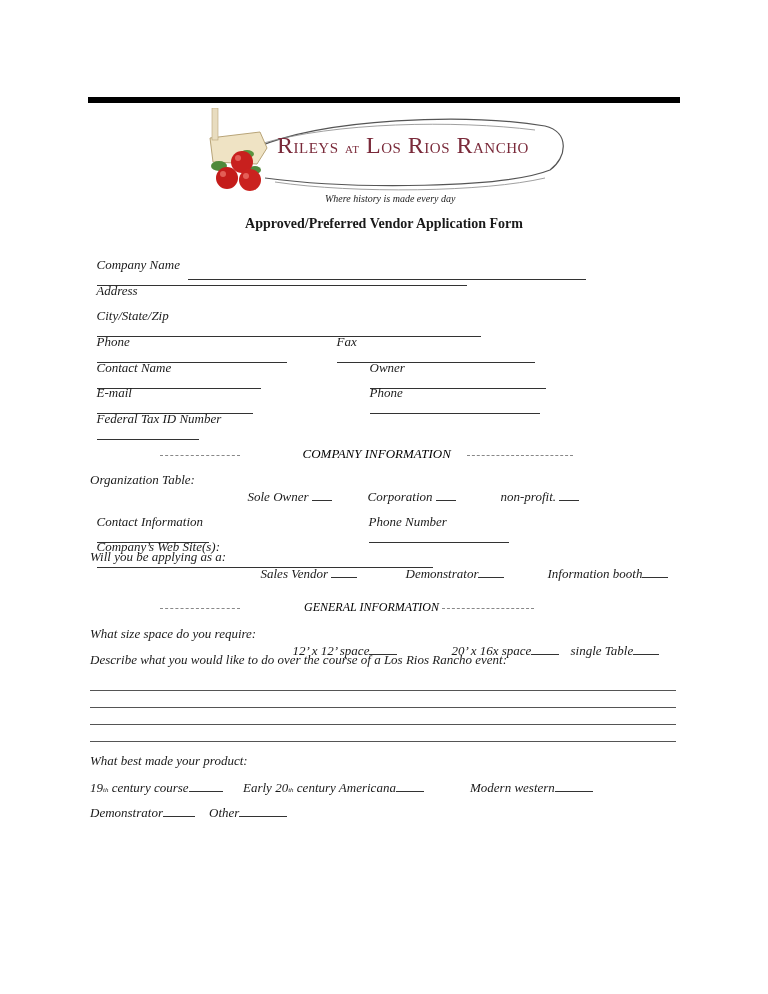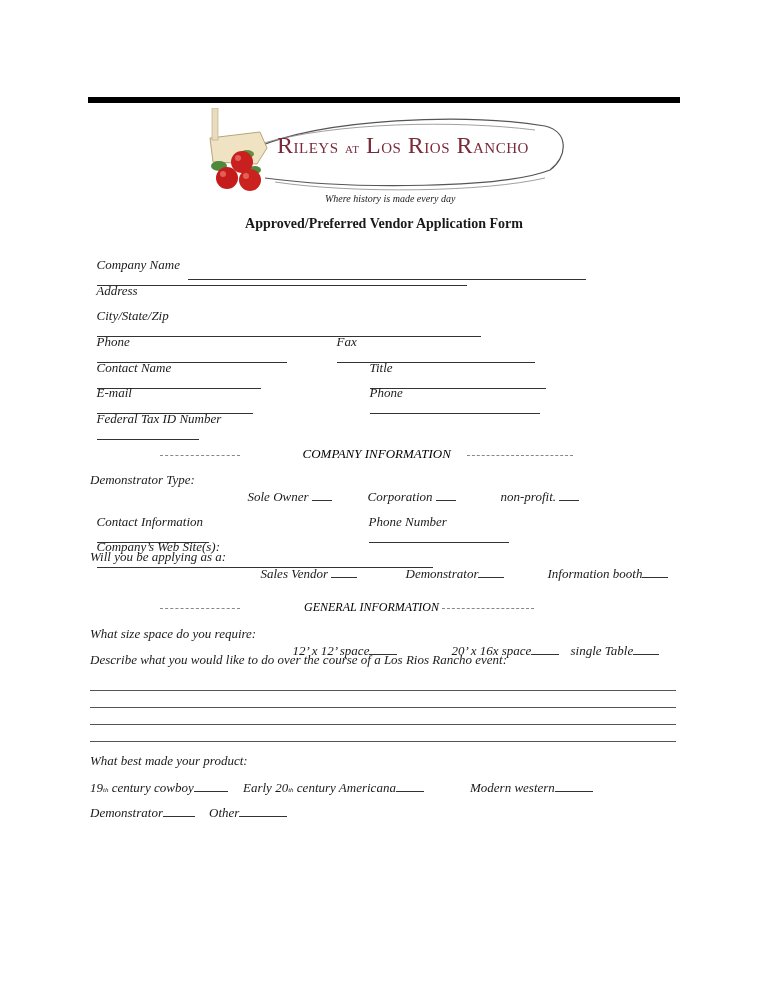--- a/index.html
+++ b/index.html
@@ -79,21 +79,21 @@
 </div>
 <div class="line" style="left:330px;top:318px">
   <span>Fax</span>
   <span class="blank" style="width:198px"></span>
 </div>
 <div class="line" style="left:90px;top:344px">
   <span>Contact Name</span>
   <span class="blank" style="width:164px"></span>
 </div>
 <div class="line" style="left:363px;top:344px">
-  <span>Title</span>
+  <span>Owner</span>
   <span class="blank" style="width:176px"></span>
 </div>
 <div class="line" style="left:90px;top:369px">
   <span>E-mail</span>
   <span class="blank" style="width:156px"></span>
 </div>
 <div class="line" style="left:363px;top:369px">
   <span>Phone</span>
   <span class="blank" style="width:170px"></span>
 </div>
@@ -102,21 +102,21 @@
   <span class="blank" style="width:102px"></span>
 </div>
 
 <div class="section" style="left:160px;top:446px">
   <span class="dash" style="width:80px"></span>
   <span style="display:inline-block;width:56px"></span>
   <span>COMPANY INFORMATION</span>
   <span style="display:inline-block;width:10px"></span>
   <span class="dash" style="width:106px"></span>
 </div>
-<div class="line" style="left:90px;top:472px">Demonstrator Type:</div>
+<div class="line" style="left:90px;top:472px">Organization Table:</div>
 <div class="line" style="left:241px;top:472px">
   <span>Sole Owner</span> <span class="blank" style="width:20px"></span>
 </div>
 <div class="line" style="left:361px;top:472px">
   <span>Corporation</span> <span class="blank" style="width:20px"></span>
 </div>
 <div class="line" style="left:494px;top:472px">
   <span>non-profit.</span> <span class="blank" style="width:20px"></span>
 </div>
 <div class="line" style="left:90px;top:498px">
@@ -158,17 +158,17 @@
 <div class="line" style="left:564px;top:626px">
   <span>single Table</span><span class="blank" style="width:26px"></span>
 </div>
 <div class="line" style="left:90px;top:652px">Describe what you would like to do over the course of a Los Rios Rancho event:</div>
 <div class="full-line" style="top:690px"></div>
 <div class="full-line" style="top:707px"></div>
 <div class="full-line" style="top:724px"></div>
 <div class="full-line" style="top:741px"></div>
 
 <div class="line" style="left:90px;top:753px">What best made your product:</div>
-<div class="line" style="left:90px;top:779px"><span>19</span><sub class="th">th</sub><span> century cowboy</span><span class="blank" style="width:34px"></span></div>
+<div class="line" style="left:90px;top:779px"><span>19</span><sub class="th">th</sub><span> century course</span><span class="blank" style="width:34px"></span></div>
 <div class="line" style="left:243px;top:779px"><span>Early </span><span>20</span><sub class="th">th</sub><span> century Americana</span><span class="blank" style="width:28px"></span></div>
 <div class="line" style="left:470px;top:779px"><span>Modern western</span><span class="blank" style="width:38px"></span></div>
 <div class="line" style="left:90px;top:804px"><span>Demonstrator</span><span class="blank" style="width:32px"></span></div>
 <div class="line" style="left:209px;top:804px"><span>Other</span><span class="blank" style="width:48px"></span></div>
 
 </body></html>

